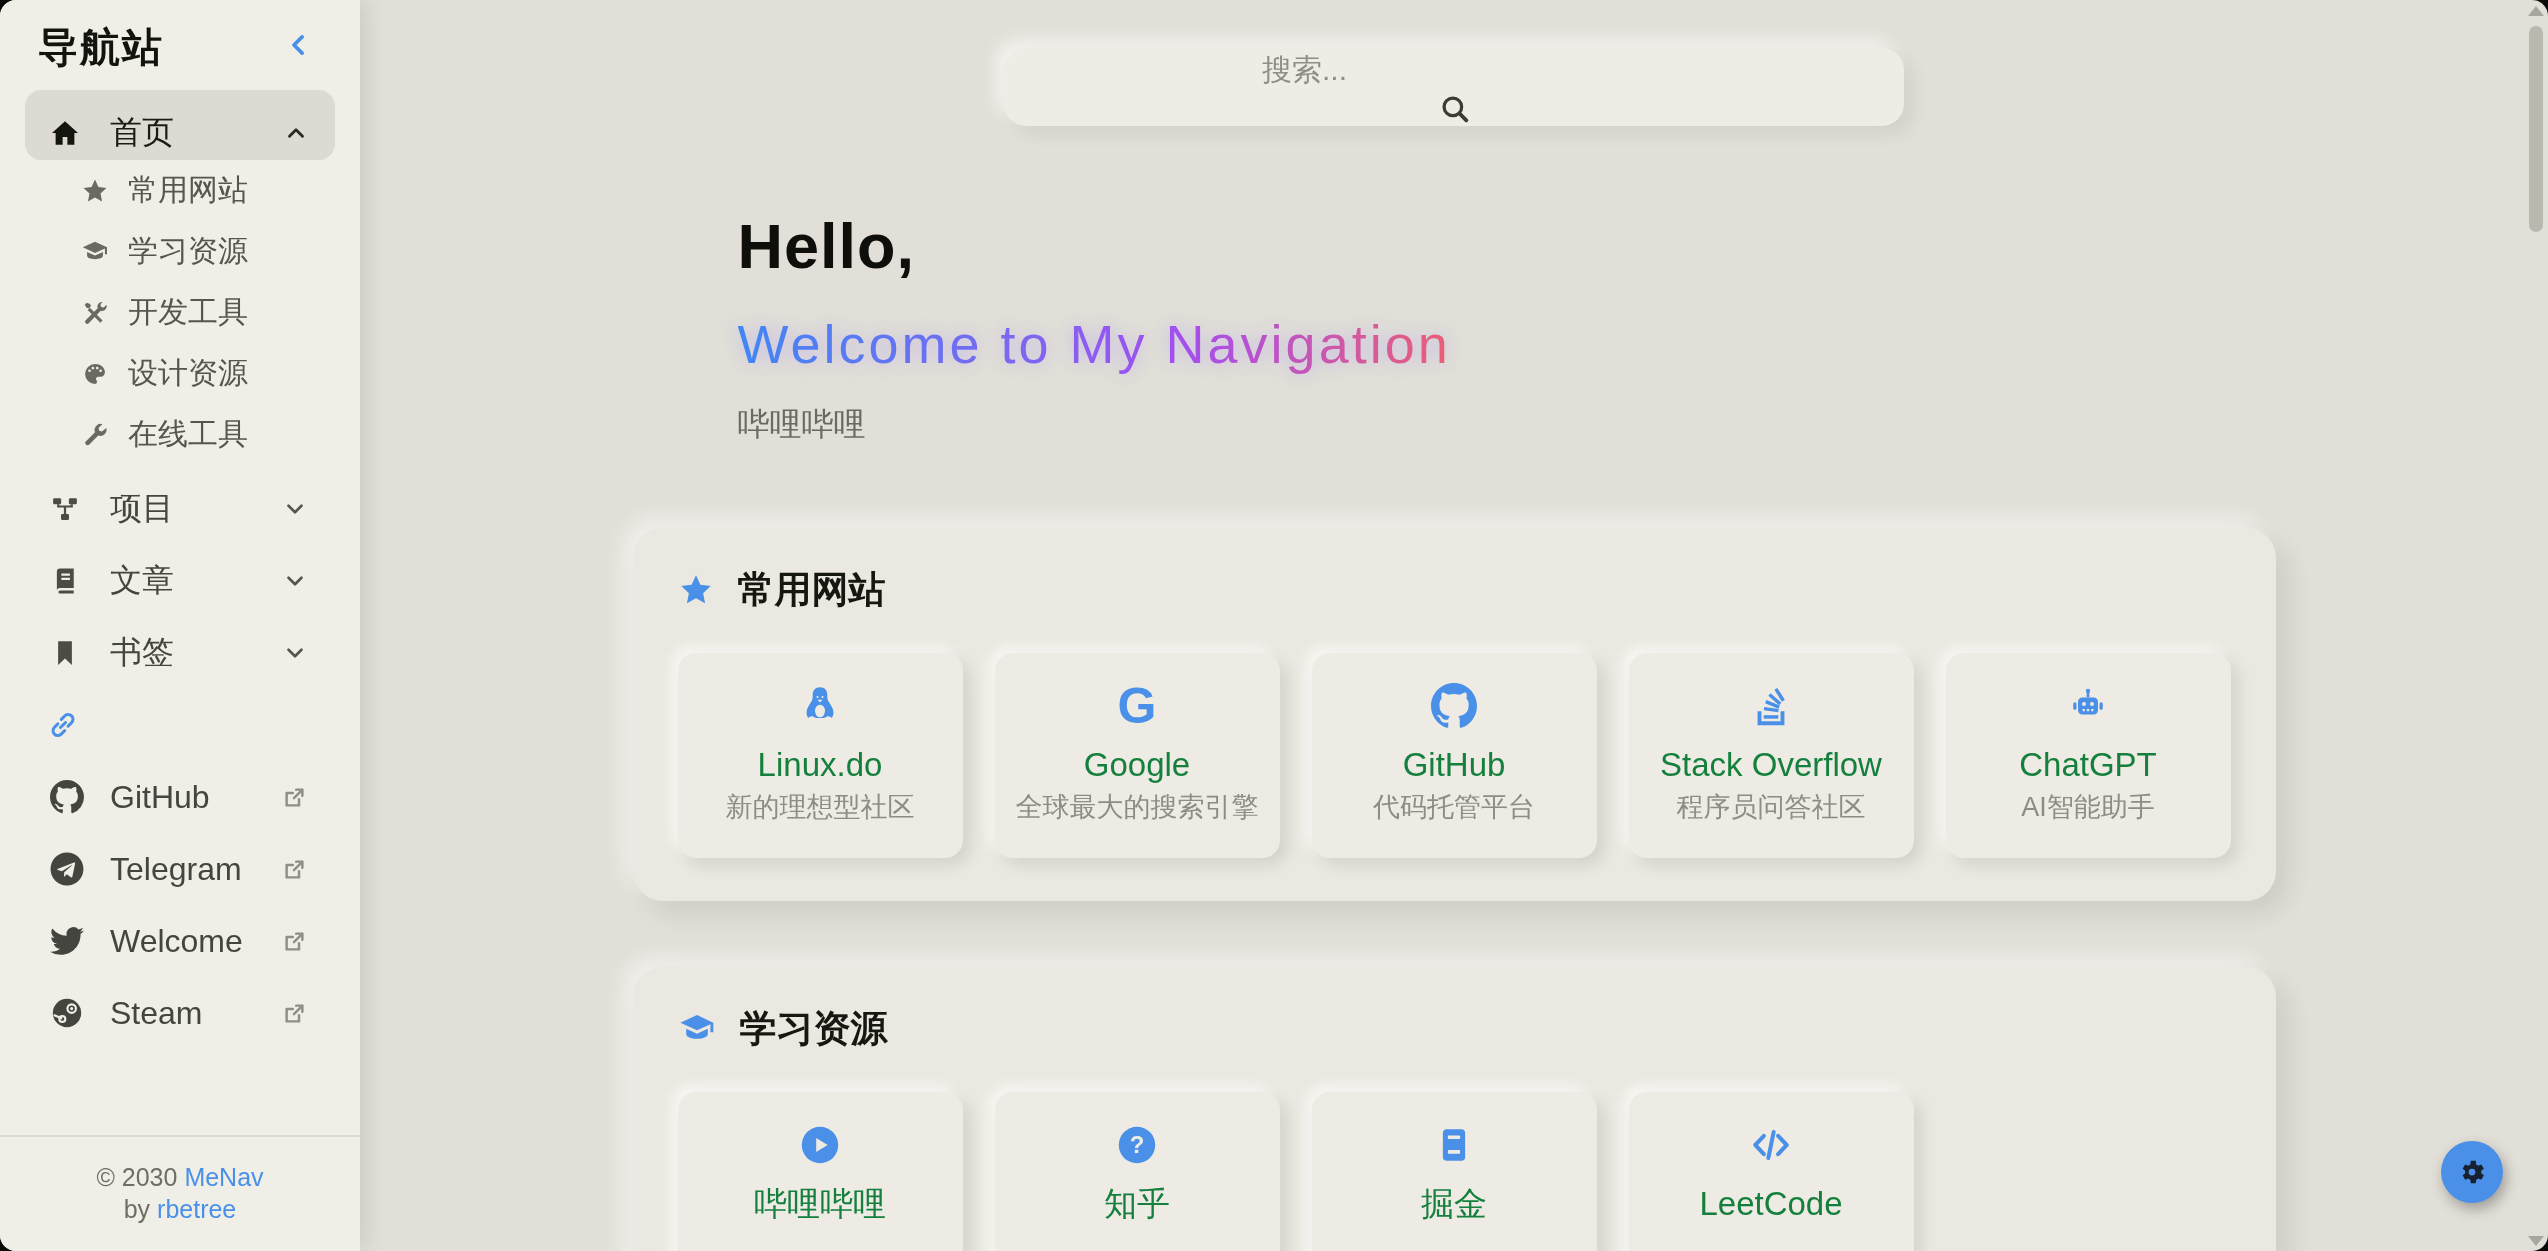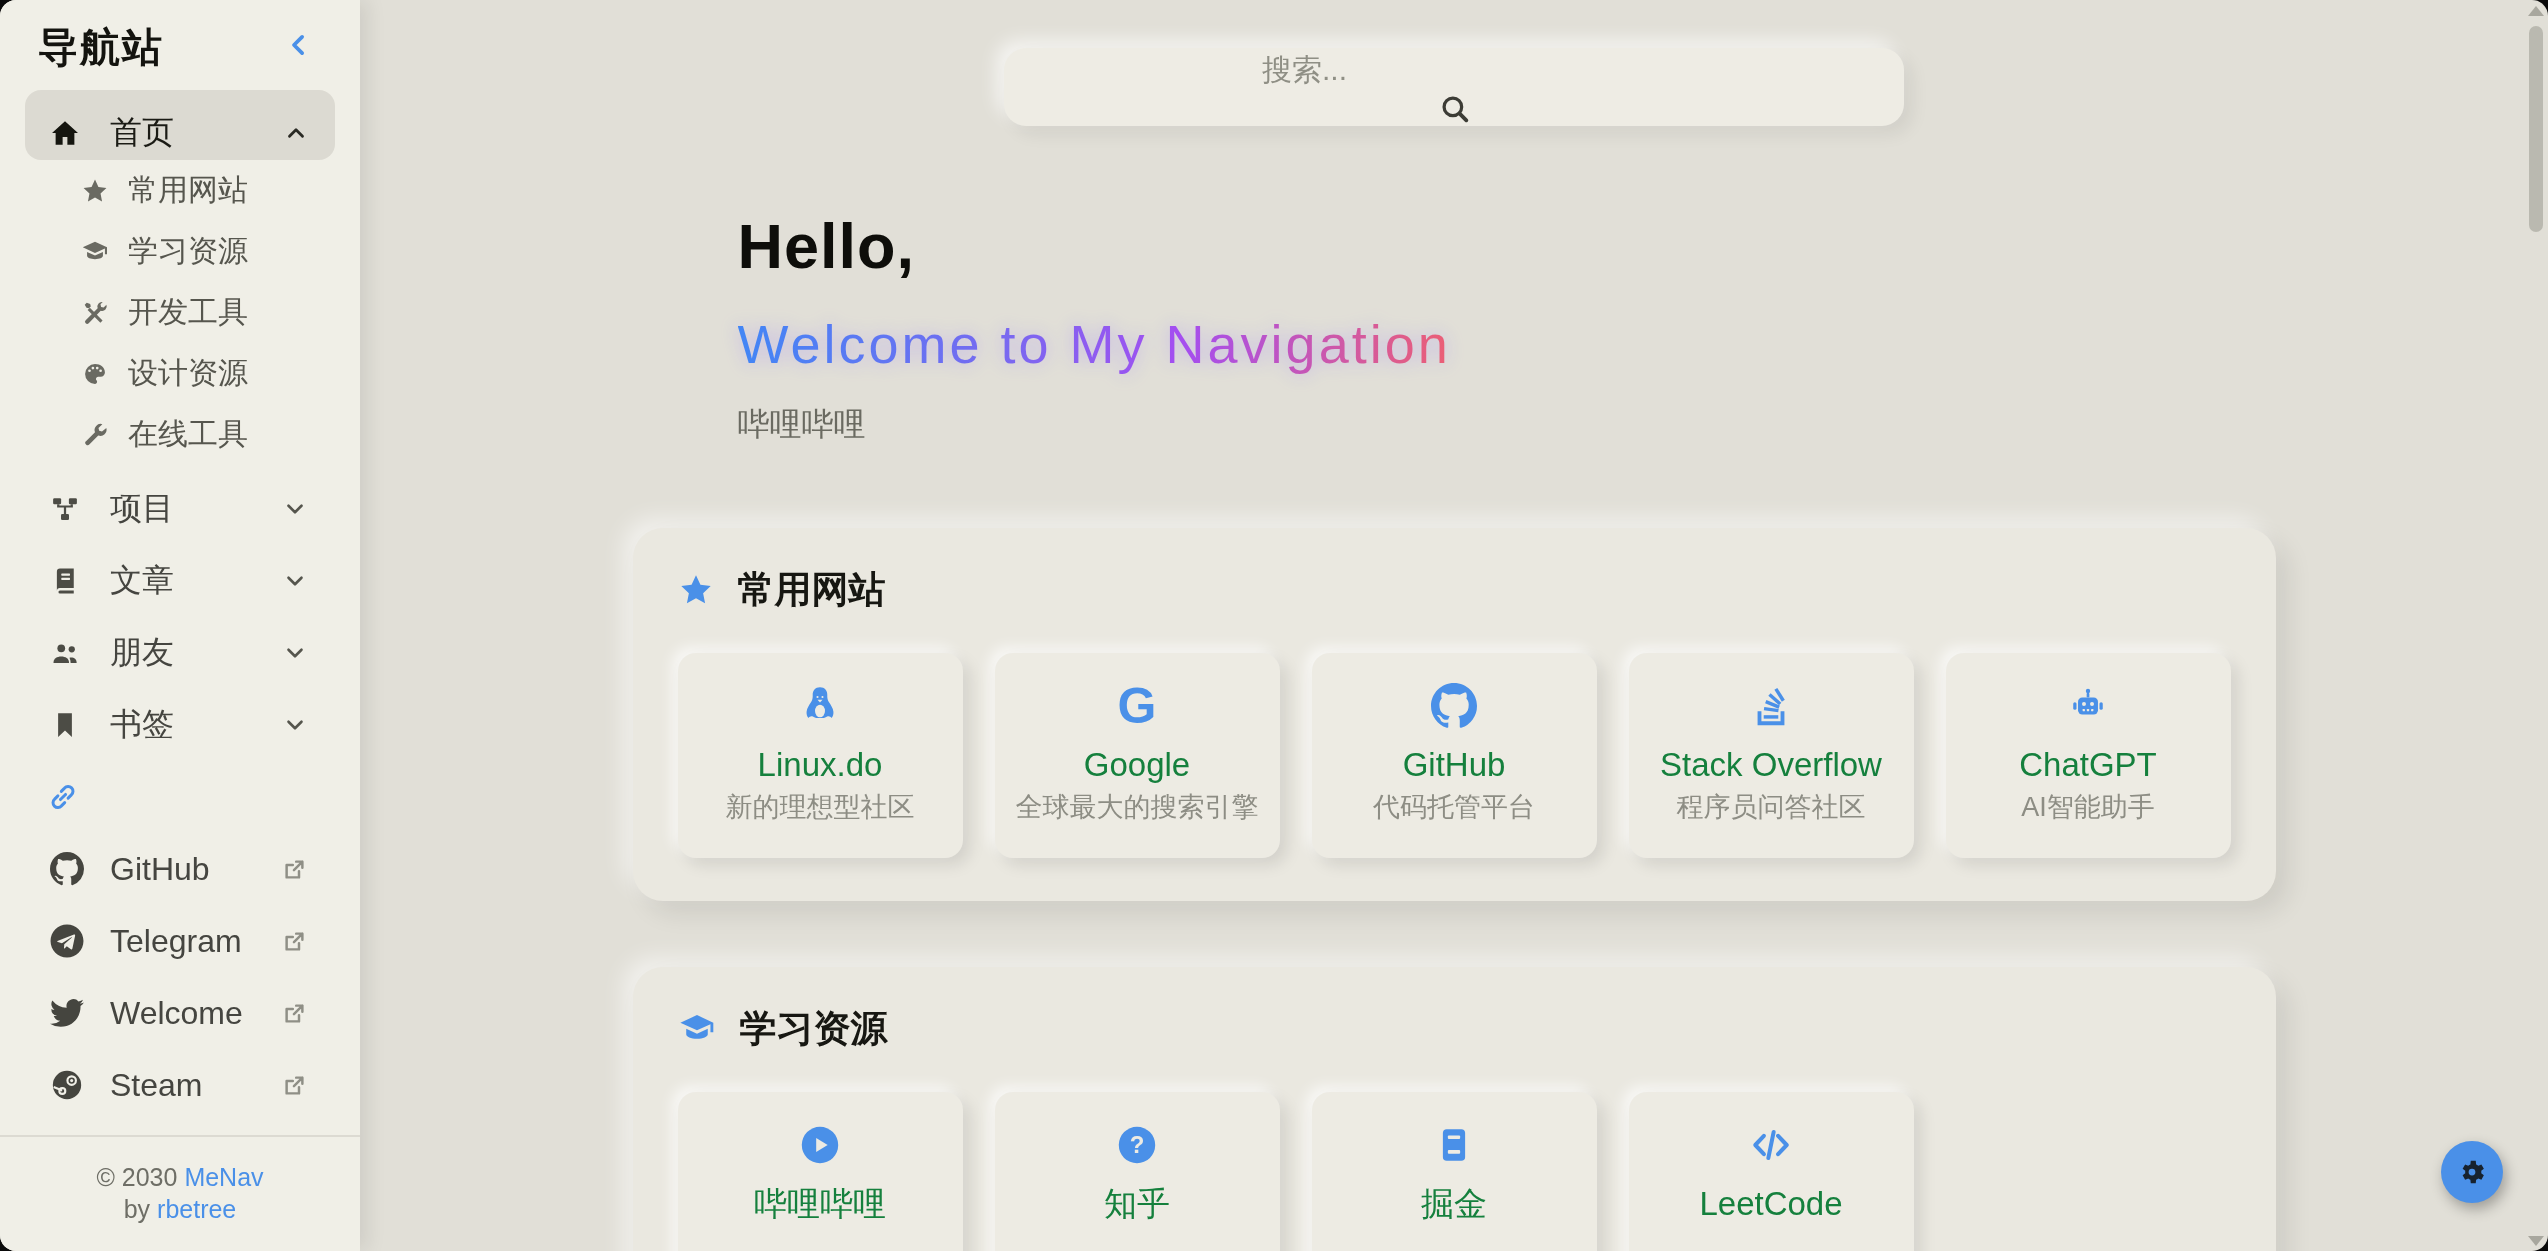--- a/index.html
+++ b/index.html
@@ -170,36 +170,20 @@
         <span class="lbl">文章</span>
         <span class="row-chevron">
             <svg width="26" height="26" viewBox="0 0 24 24" fill="none" stroke="#55554d" stroke-width="2.4" stroke-linecap="round" stroke-linejoin="round">
               <path d="M6 9l6 6 6-6"></path>
             </svg>
           </span>
       </div>
       <div class="grp">
         <span>
             <svg width="30" height="30" viewBox="0 0 24 24" fill="#4c4c45">
-              <circle cx="9" cy="8.2" r="3.1"></circle>
-              <path d="M2.8 19.5c0-3 2.8-4.7 6.2-4.7s6.2 1.7 6.2 4.7v.4H2.8z"></path>
-              <circle cx="17.4" cy="9" r="2.5"></circle>
-              <path d="M16.5 19.9h4.8v-.6c0-2.3-1.9-3.8-4.3-3.8-.5 0-1 .1-1.4.2.6 1.2.9 2.6.9 4.2z"></path>
-            </svg>
-          </span>
-        <span class="lbl">朋友</span>
-        <span class="row-chevron">
-            <svg width="26" height="26" viewBox="0 0 24 24" fill="none" stroke="#55554d" stroke-width="2.4" stroke-linecap="round" stroke-linejoin="round">
-              <path d="M6 9l6 6 6-6"></path>
-            </svg>
-          </span>
-      </div>
-      <div class="grp">
-        <span>
-            <svg width="30" height="30" viewBox="0 0 24 24" fill="#4c4c45">
               <path d="M6.5 2.5h11v19L12 16.3 6.5 21.5z"></path>
             </svg>
           </span>
         <span class="lbl">书签</span>
         <span class="row-chevron">
             <svg width="26" height="26" viewBox="0 0 24 24" fill="none" stroke="#55554d" stroke-width="2.4" stroke-linecap="round" stroke-linejoin="round">
               <path d="M6 9l6 6 6-6"></path>
             </svg>
           </span>
       </div>

